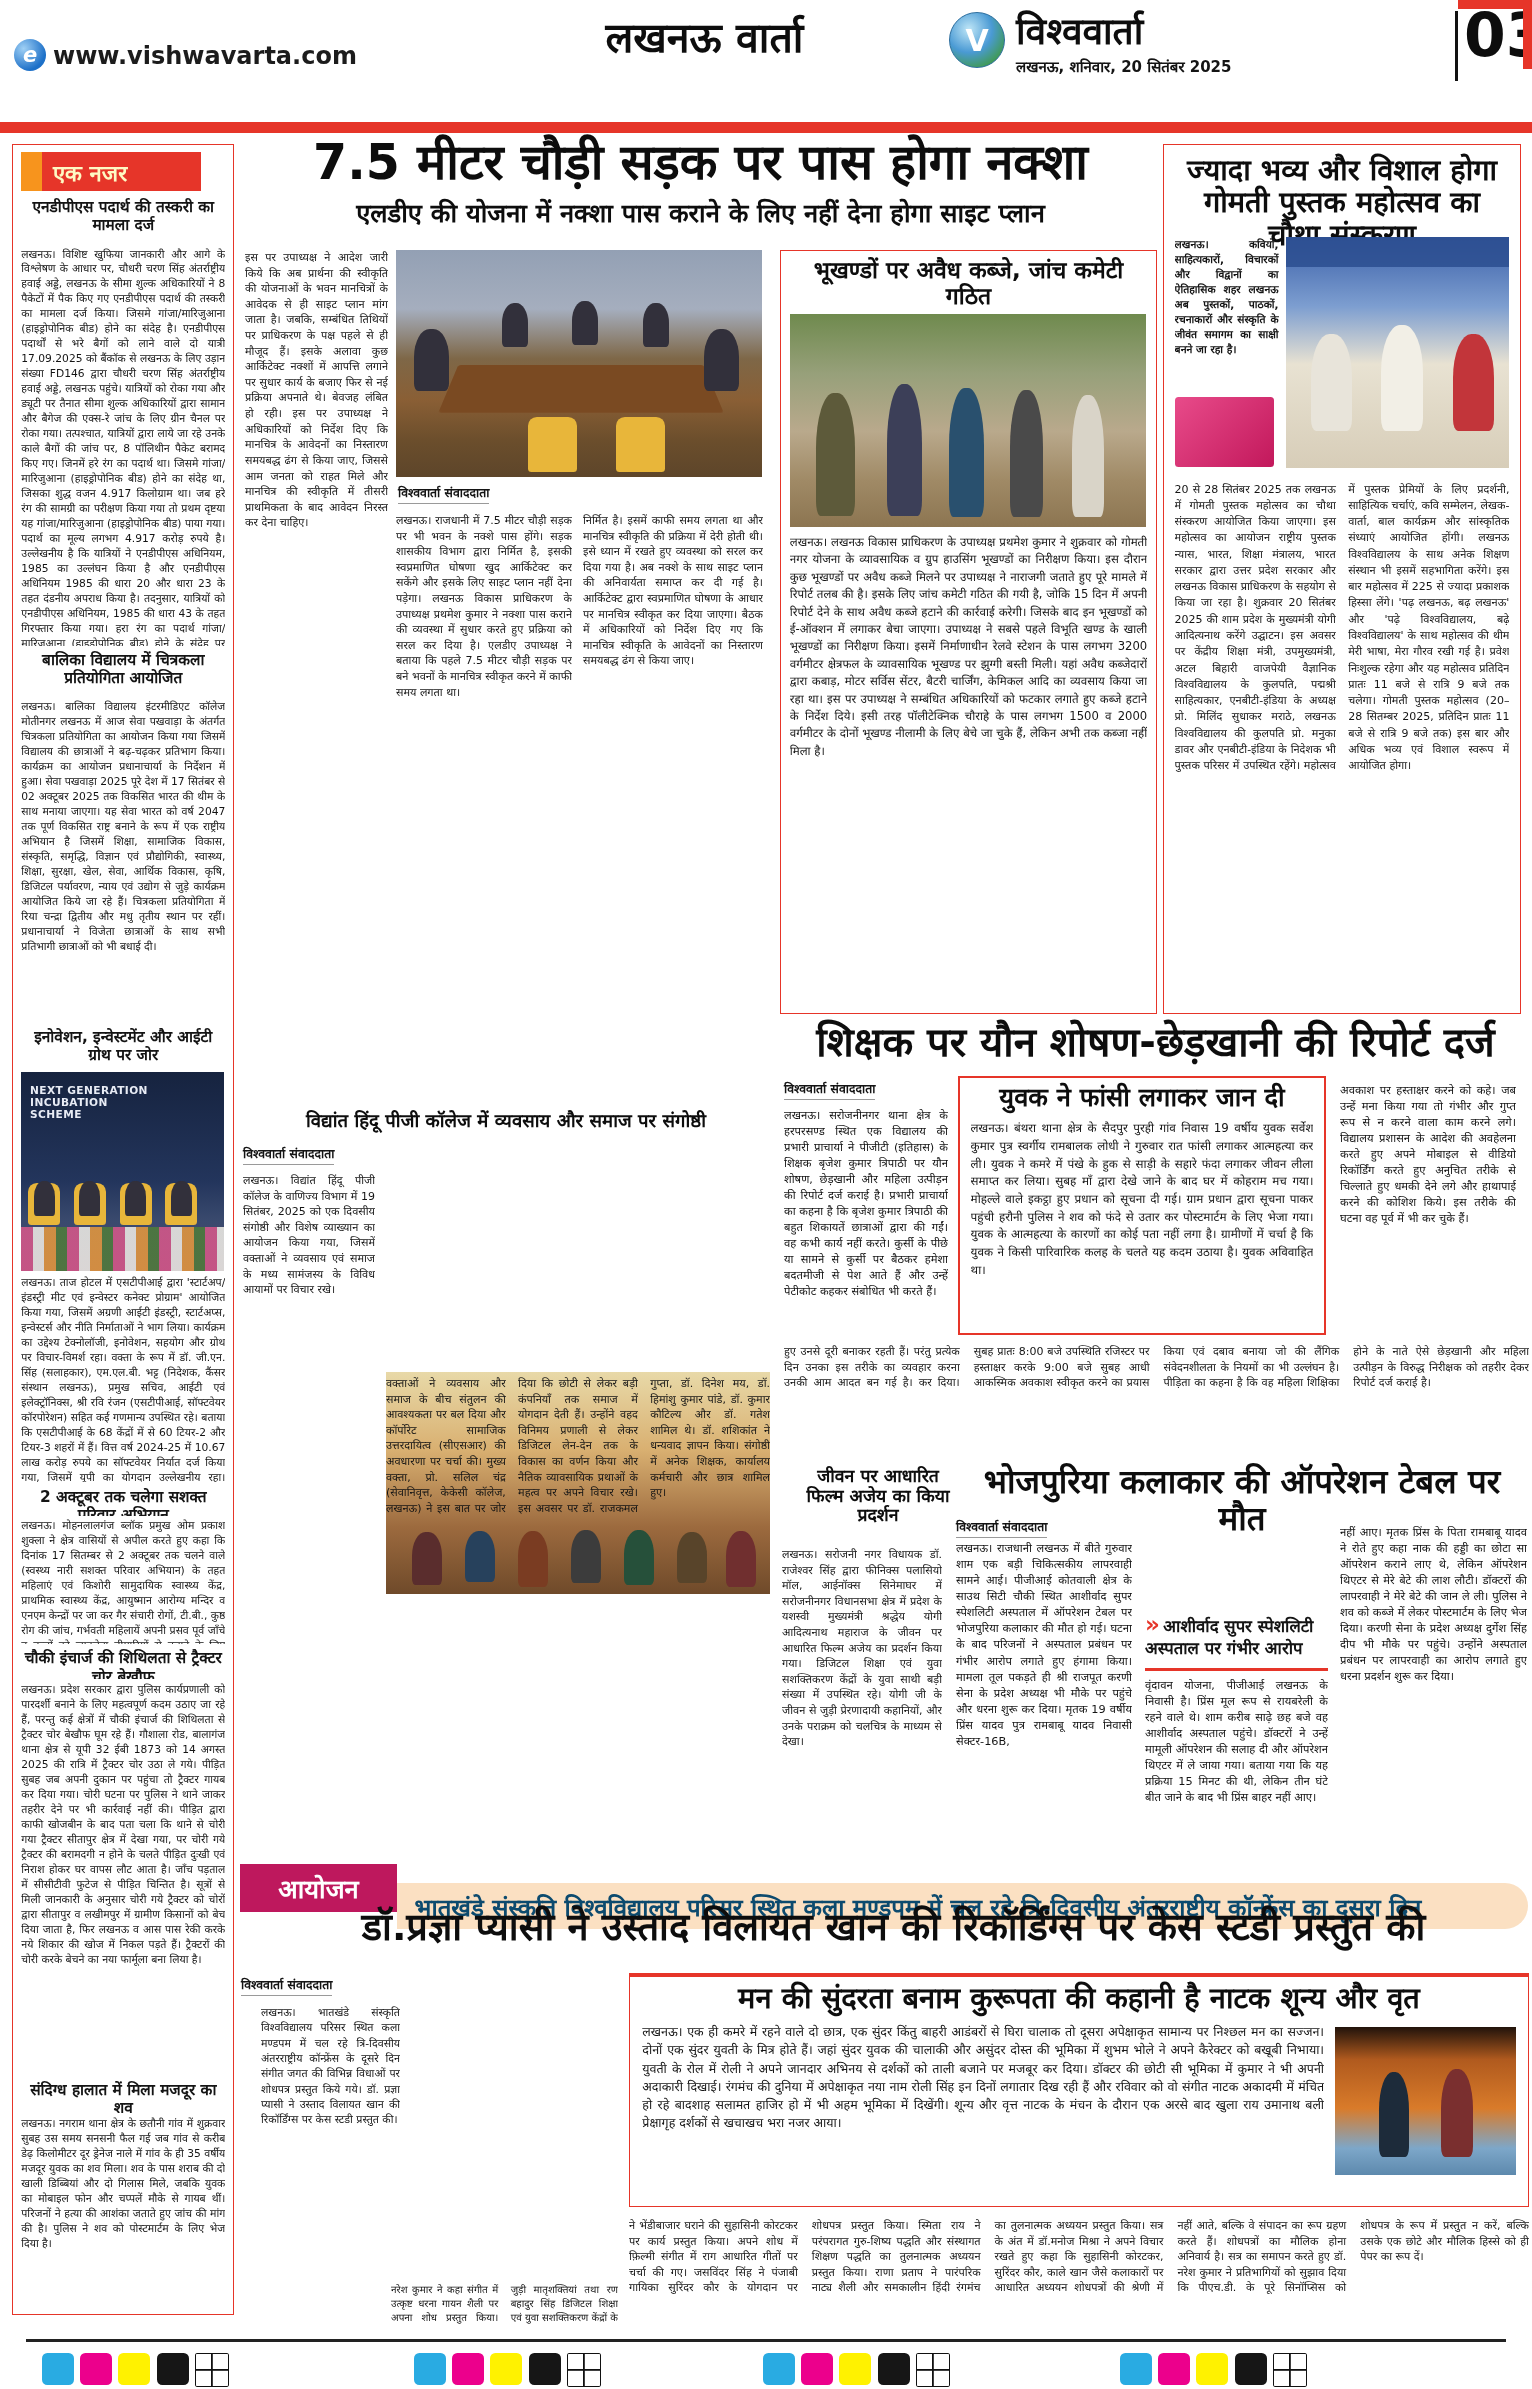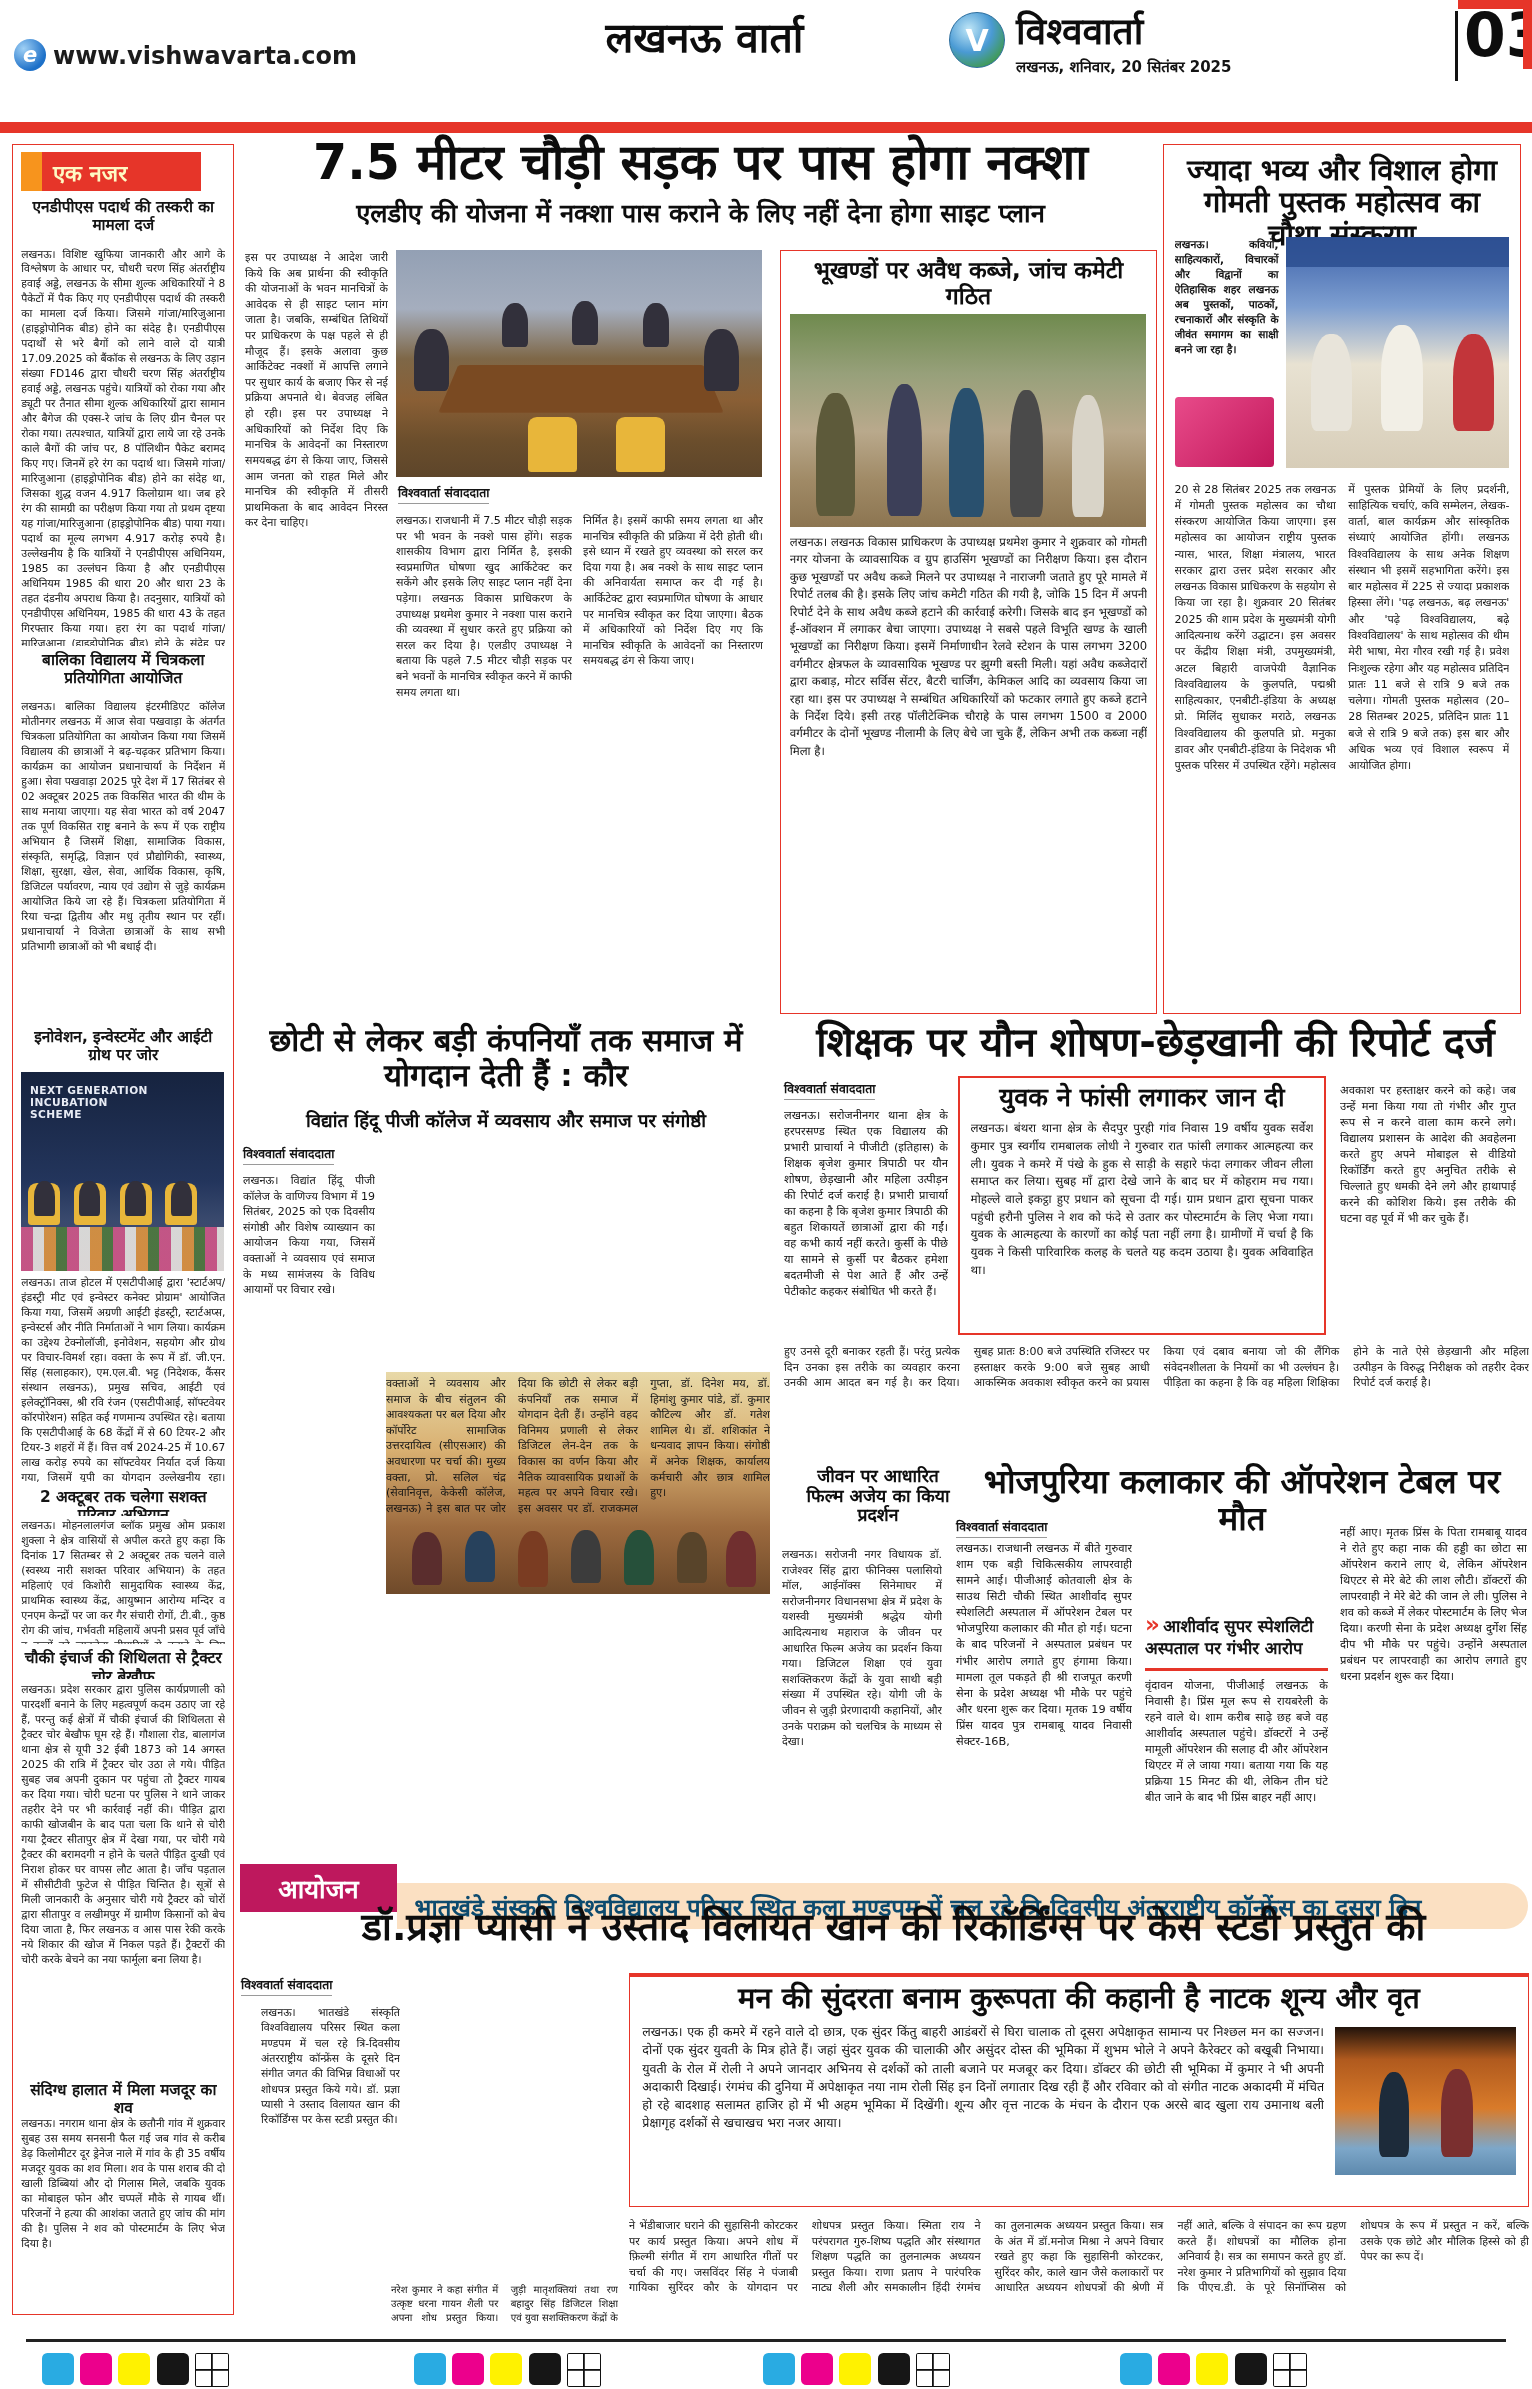--- a/index.html
+++ b/index.html
@@ -150,21 +150,20 @@
       <div class="photo ph-fest" style="flex:1;height:231px;">
         <div class="person" style="left:25px;top:97px;width:41px;height:97px;background:#e8e4da;"></div>
         <div class="person" style="left:95px;top:88px;width:42px;height:106px;background:#f2efe6;"></div>
         <div class="person" style="left:167px;top:97px;width:41px;height:97px;background:#c2353a;"></div>
         <div style="position:absolute;left:0;top:0;width:100%;height:30px;background:#2c4e8f;opacity:.85;"></div>
       </div>
     </div>
     <div class="t cols2" style="font-size:11px;height:500px;margin-top:8.8px;line-height:1.48;">20 से 28 सितंबर 2025 तक लखनऊ में गोमती पुस्तक महोत्सव का चौथा संस्करण आयोजित किया जाएगा। इस महोत्सव का आयोजन राष्ट्रीय पुस्तक न्यास, भारत, शिक्षा मंत्रालय, भारत सरकार द्वारा उत्तर प्रदेश सरकार और लखनऊ विकास प्राधिकरण के सहयोग से किया जा रहा है। शुक्रवार 20 सितंबर 2025 की शाम प्रदेश के मुख्यमंत्री योगी आदित्यनाथ करेंगे उद्घाटन। इस अवसर पर केंद्रीय शिक्षा मंत्री, उपमुख्यमंत्री, अटल बिहारी वाजपेयी वैज्ञानिक विश्वविद्यालय के कुलपति, पद्मश्री साहित्यकार, एनबीटी-इंडिया के अध्यक्ष प्रो. मिलिंद सुधाकर मराठे, लखनऊ विश्वविद्यालय की कुलपति प्रो. मनुका डावर और एनबीटी-इंडिया के निदेशक भी पुस्तक परिसर में उपस्थित रहेंगे। महोत्सव में पुस्तक प्रेमियों के लिए प्रदर्शनी, साहित्यिक चर्चाएं, कवि सम्मेलन, लेखक-वार्ता, बाल कार्यक्रम और सांस्कृतिक संध्याएं आयोजित होंगी। लखनऊ विश्वविद्यालय के साथ अनेक शिक्षण संस्थान भी इसमें सहभागिता करेंगे। इस बार महोत्सव में 225 से ज्यादा प्रकाशक हिस्सा लेंगे। 'पढ़ लखनऊ, बढ़ लखनऊ' और 'पढ़े विश्वविद्यालय, बढ़े विश्वविद्यालय' के साथ महोत्सव की थीम मेरी भाषा, मेरा गौरव रखी गई है। प्रवेश निःशुल्क रहेगा और यह महोत्सव प्रतिदिन प्रातः 11 बजे से रात्रि 9 बजे तक चलेगा। गोमती पुस्तक महोत्सव (20–28 सितम्बर 2025, प्रतिदिन प्रातः 11 बजे से रात्रि 9 बजे तक) इस बार और अधिक भव्य एवं विशाल स्वरूप में आयोजित होगा।</div>
   </div>
 
-  <div class="b hd ctr" style="left:240px;top:1023px;width:532px;font-size:31px;">छोटी से लेकर बड़ी कंपनियाँ तक समाज में योगदान देती हैं : कौर</div>
   <div class="b hd ctr" style="left:240px;top:1111px;width:532px;font-size:18.5px;font-weight:700;">विद्यांत हिंदू पीजी कॉलेज में व्यवसाय और समाज पर संगोष्ठी</div>
   <div class="b" style="left:243px;top:1145px;"><span class="byline">विश्ववार्ता संवाददाता</span></div>
   <div class="b t" style="left:243px;top:1173px;width:132px;height:520px;">लखनऊ। विद्यांत हिंदू पीजी कॉलेज के वाणिज्य विभाग में 19 सितंबर, 2025 को एक दिवसीय संगोष्ठी और विशेष व्याख्यान का आयोजन किया गया, जिसमें वक्ताओं ने व्यवसाय एवं समाज के मध्य सामंजस्य के विविध आयामों पर विचार रखे।</div>
   <div class="b photo ph-aud" style="left:386px;top:1145px;width:384px;height:222px;">
     <div class="person" style="left:26.4px;bottom:8.8px;width:30px;height:53px;background:#5a2d2d;"></div>
     <div class="person" style="left:79px;bottom:12.3px;width:30px;height:51px;background:#27415c;"></div>
     <div class="person" style="left:132px;bottom:7px;width:30px;height:56px;background:#7a3c22;"></div>
     <div class="person" style="left:185px;bottom:10.6px;width:30px;height:53px;background:#3c3c3c;"></div>
     <div class="person" style="left:238px;bottom:8.8px;width:30px;height:55px;background:#26503a;"></div>
     <div class="person" style="left:291px;bottom:10.6px;width:30px;height:51px;background:#58442a;"></div>

